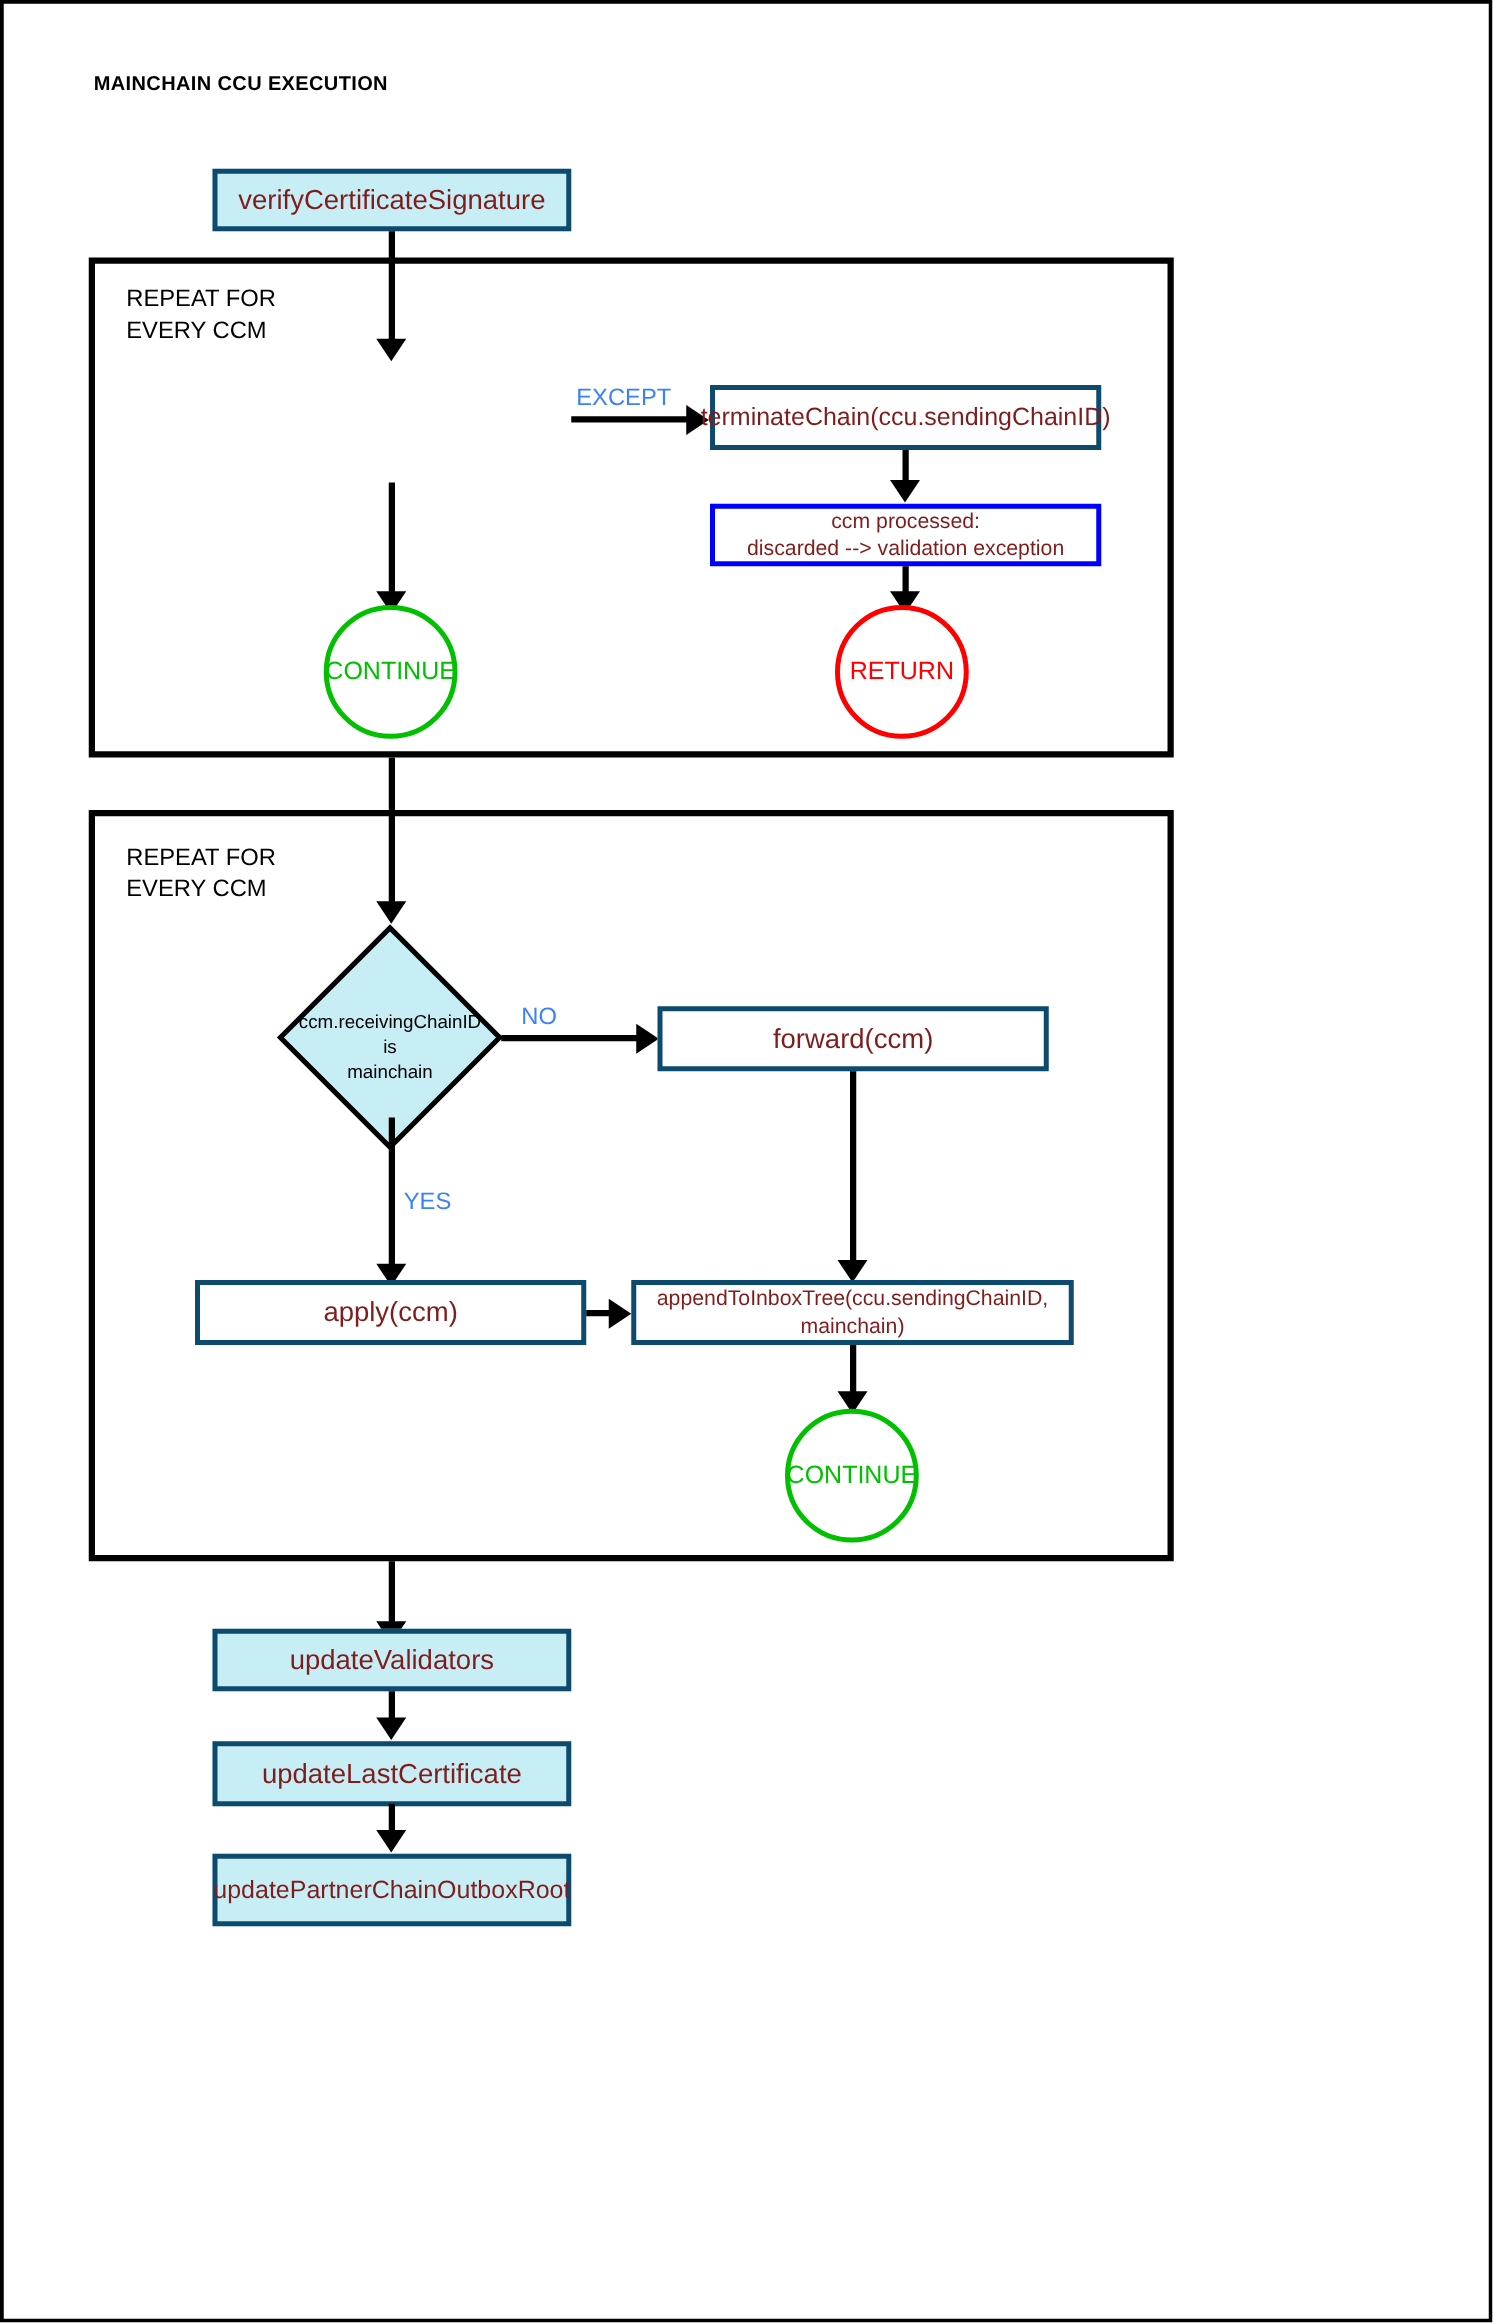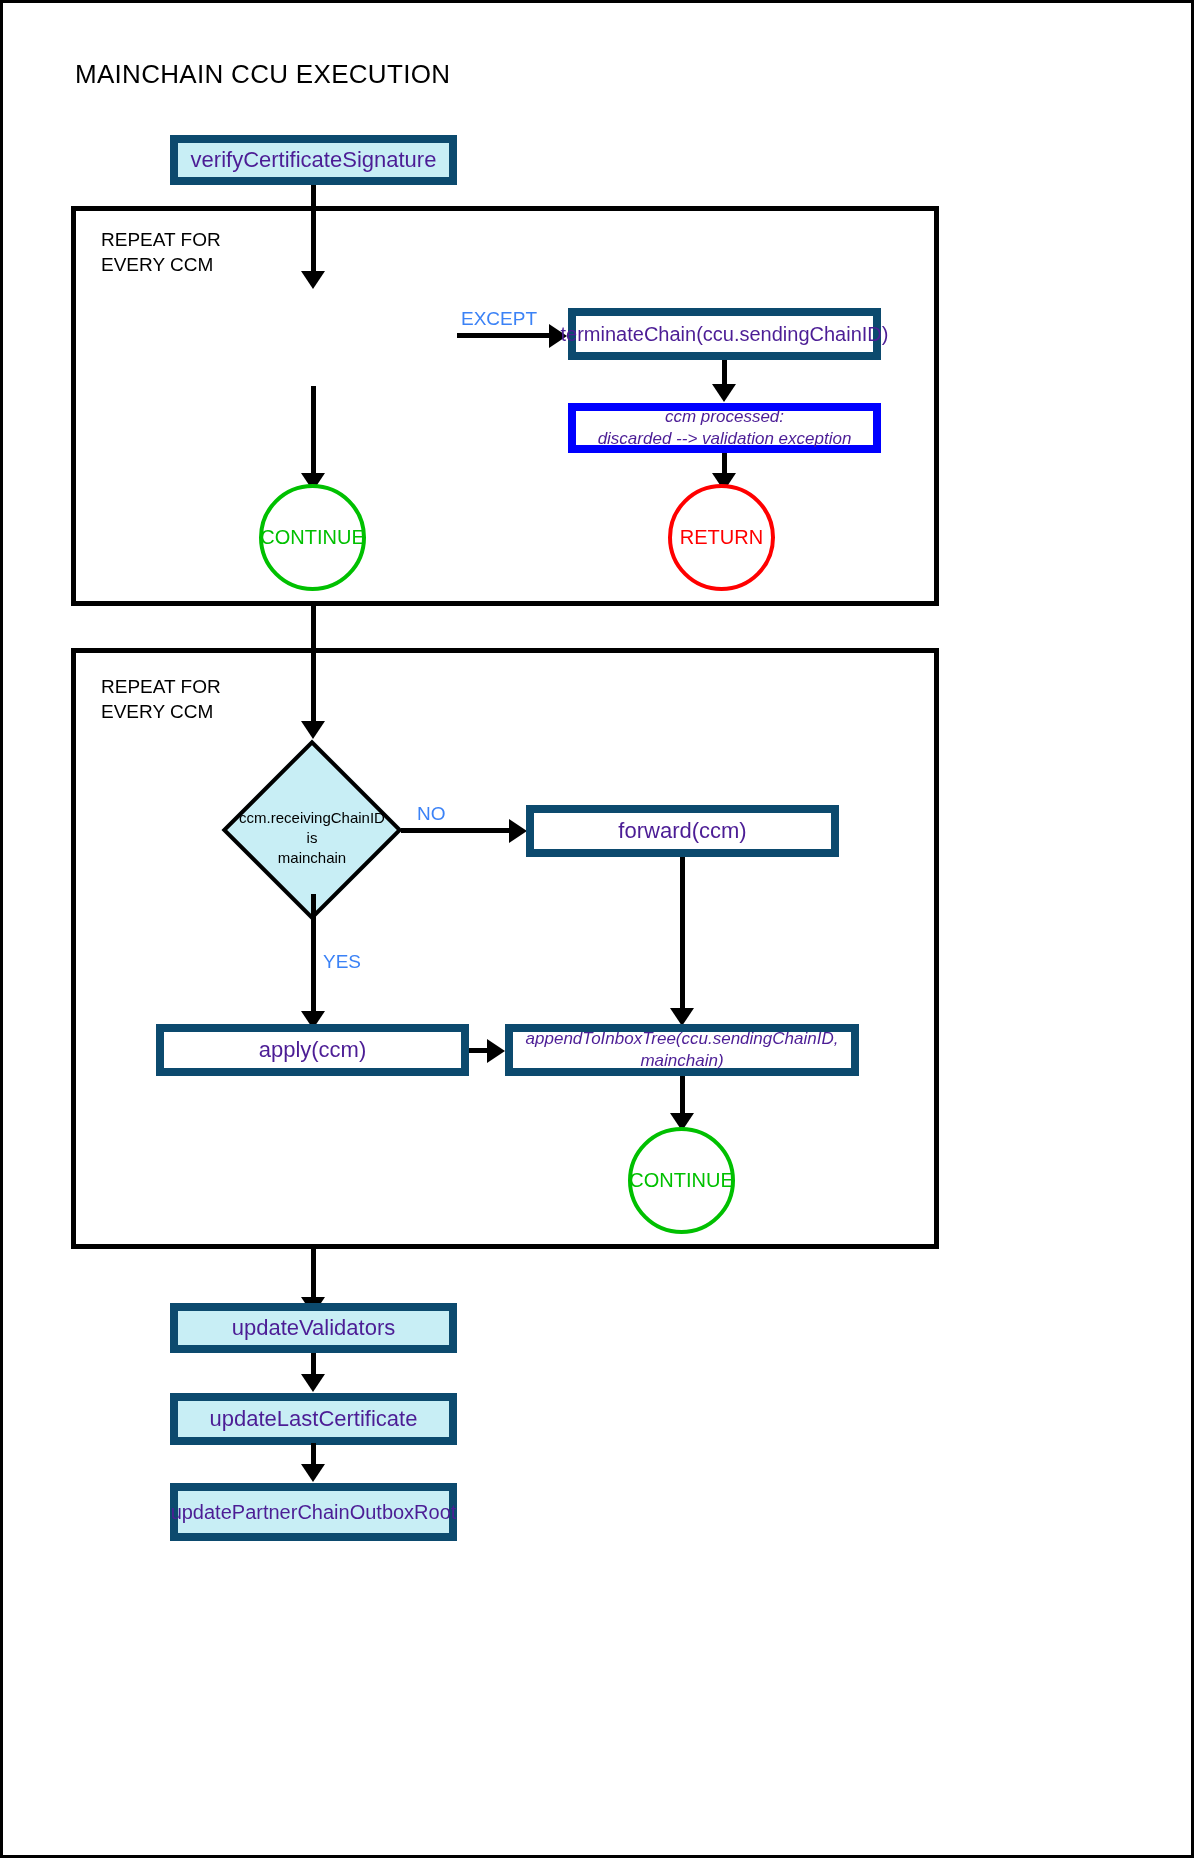--- a/index.html
+++ b/index.html
@@ -18,56 +18,56 @@
     border: 3px solid #000000;
     box-sizing: border-box;
     overflow: hidden;
   }
   .abs { position: absolute; box-sizing: border-box; }
 
   
   .title {
     left: 72px;
     top: 56px;
-    font-size: 26px;
-    font-weight: normal;
+    font-size: 16px;
+    font-weight: bold;
     color: #000;
     letter-spacing: 0.3px;
     white-space: nowrap;
   }
 
   
   .group-frame {
     border: 5px solid #000000;
     background: transparent;
   }
   .group-label {
     font-size: 19px;
     color: #000;
     line-height: 25px;
     white-space: pre-line;
   }
 
   
   .box {
-    border: 8px solid #0c4a6e;
+    border: 4px solid #0c4a6e;
     display: flex;
     align-items: center;
     justify-content: center;
     text-align: center;
-    color: #4c1d95;
+    color: #7f1d1d;
     background: #ffffff;
   }
   .box.cyan { background: #c8eef5; }
   .box.red  { background: #ffa8a8; border-color: #ff0000; }
   .box.blue { background: #ffffff; border-color: #0000ff; }
 
   .t22 { font-size: 22px; }
   .t20 { font-size: 20px; }
-  .t17 { font-size: 17px; line-height: 22px; font-style: italic; }
+  .t17 { font-size: 17px; line-height: 22px; }
   .t15 { font-size: 15px; line-height: 20px; }
   .pre { white-space: pre-line; }
 
   
   .diamond-wrap { }
   .diamond-shape {
     position: absolute;
     left: 0; top: 0;
     width: 100%; height: 100%;
     background: #c8eef5;

